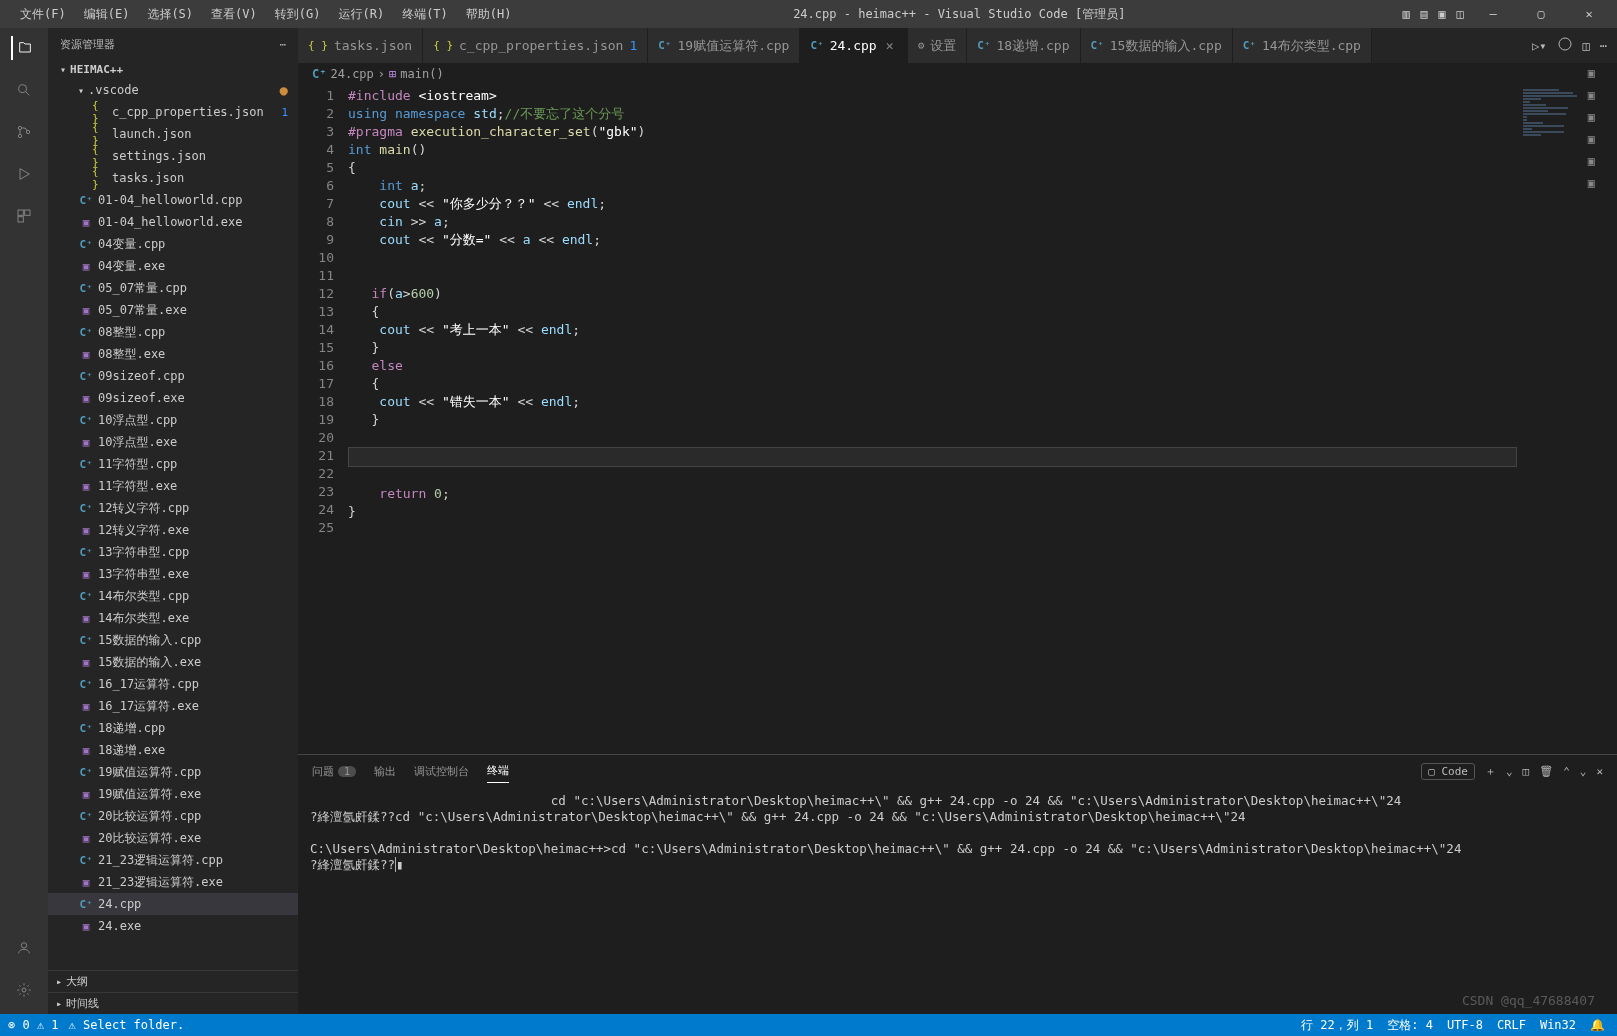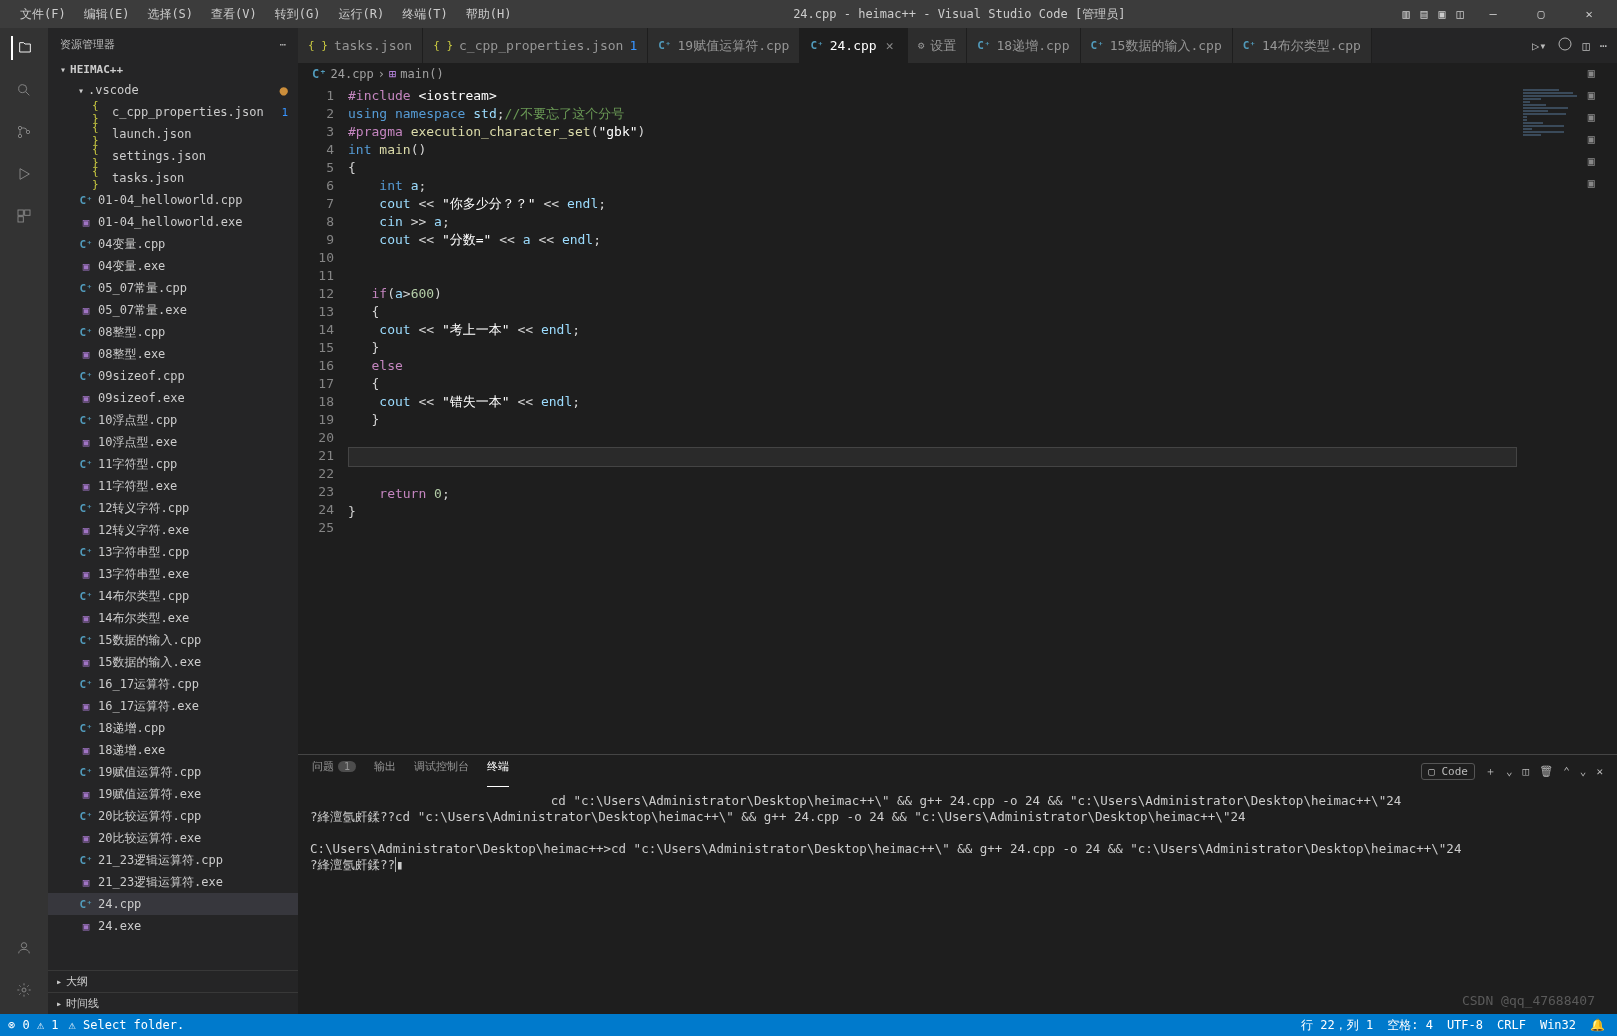--- a/index.html
+++ b/index.html
@@ -43,21 +43,21 @@
 .gutter { width:50px; text-align:right; padding-right:14px; color:#858585; font-family:Consolas,monospace; font-size:13px; line-height:18px; padding-top:2px; }
 .code { flex:1; font-family:Consolas,monospace; font-size:13px; line-height:18px; white-space:pre; padding-top:2px; color:#d4d4d4; }
 .minimap { width:100px; background:#1e1e1e; border-left:1px solid #1e1e1e; position:relative; }
 .mm-sq { position:absolute; top:4px; right:4px; width:90px; }
 .mm-line { height:2px; margin-bottom:1px; background:#3a4a5a; }
 .kw { color:#569cd6; } .pp { color:#c586c0; } .str { color:#ffffff; }
 .cmt { color:#6a9955; } .fn { color:#dcdcaa; } .num { color:#b5cea8; } .ty { color:#569cd6; }
 .op { color:#d4d4d4; } .var { color:#9cdcfe; }
 .line-current { background:#2a2a2a; display:inline-block; width:100%; border:1px solid #444; }
 .panel { height:260px; border-top:1px solid #454545; display:flex; flex-direction:column; background:#1e1e1e; }
-.panel-tabs { height:32px; display:flex; gap:18px; padding:0 14px; font-size:11px; color:#969696; }
+.panel-tabs { height:32px; display:flex; align-items:center; gap:18px; padding:0 14px; font-size:11px; color:#969696; }
 .ptab { cursor:pointer; padding:4px 0; }
 .ptab.active { color:#fff; border-bottom:1px solid #fff; }
 .ptab .count { background:#4d4d4d; border-radius:8px; padding:0 6px; margin-left:4px; font-size:10px; }
 .panel-actions { margin-left:auto; display:flex; align-items:center; gap:10px; color:#bbb; }
 .terminal { flex:1; padding:6px 12px; font-family:Consolas,monospace; font-size:12.5px; line-height:16px; color:#ccc; overflow:auto; white-space:pre-wrap; word-break:break-all; position:relative; }
 .term-icons { position:absolute; right:22px; top:38px; display:flex; flex-direction:column; gap:8px; color:#888; }
 .statusbar { height:22px; background:#007acc; color:#fff; display:flex; align-items:center; font-size:12px; }
 .sb-left { display:flex; align-items:center; gap:10px; padding-left:8px; }
 .sb-right { margin-left:auto; display:flex; align-items:center; gap:14px; padding-right:12px; }
 .sb-item { cursor:pointer; display:flex; align-items:center; gap:4px; }

